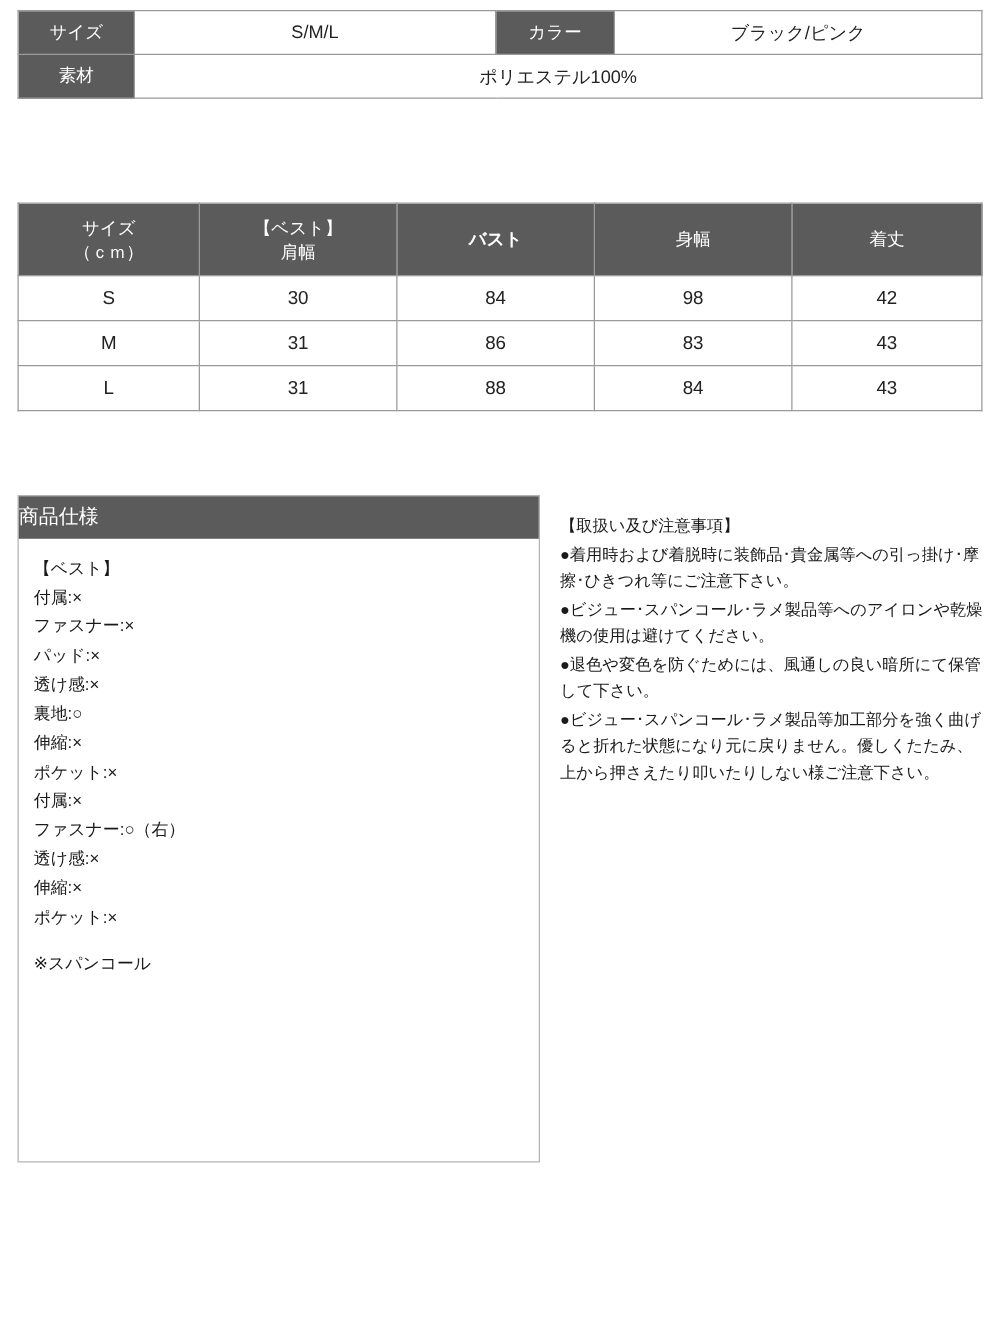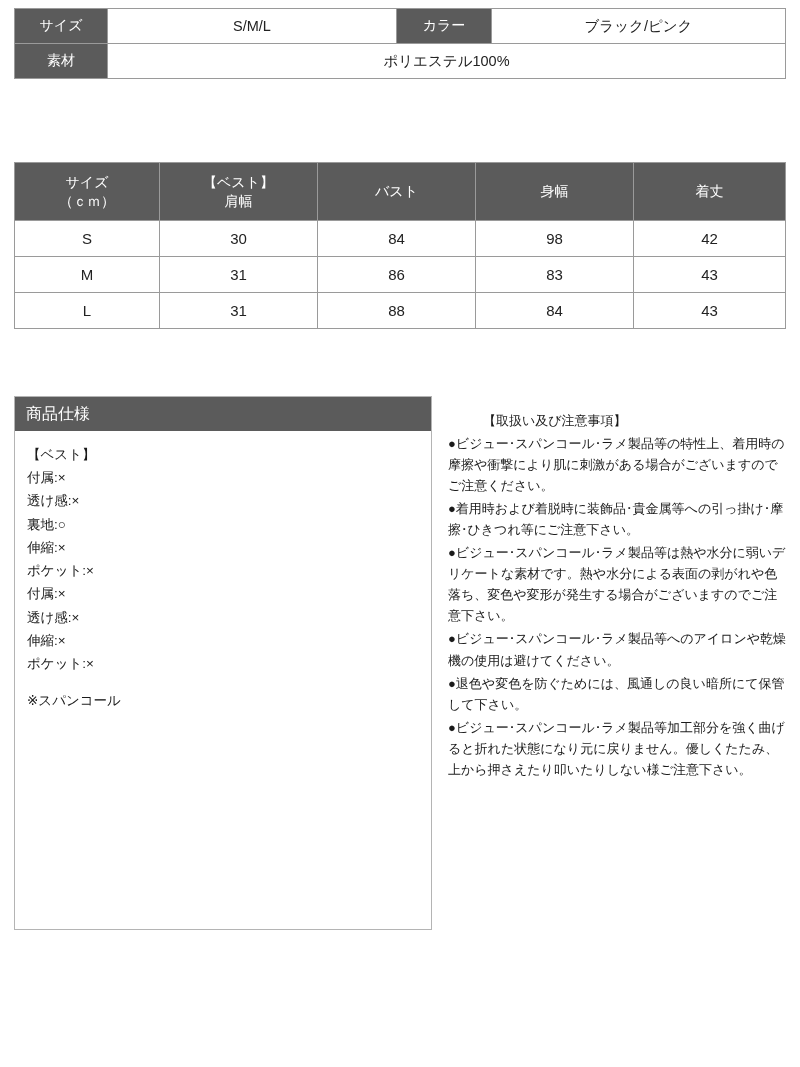--- a/index.html
+++ b/index.html
@@ -92,21 +92,21 @@
     border: 1px solid #b4b4b4;
     box-sizing: border-box;
     background: #ffffff;
   }
   .panel-left .panel-head {
     background: #5b5b5b;
     color: #ffffff;
     font-size: 16px;
     height: 34px;
     line-height: 34px;
-    padding-left: 11px;
+    padding-left: 0;
     box-sizing: border-box;
   }
   .panel-left .panel-body {
     padding: 12px 12px 0 12px;
     font-size: 13.5px;
     line-height: 1.72;
     color: #1a1a1a;
   }
   .panel-left .grp-title {
     margin-top: 0;
@@ -119,21 +119,20 @@
     position: absolute;
     left: 448px;
     top: 410px;
     width: 340px;
     font-size: 13px;
     line-height: 1.62;
     color: #1a1a1a;
   }
   .panel-right .rt-title {
     margin-bottom: 2px;
-    margin-left: 35px;
   }
   .panel-right p {
     margin: 0 0 2px 0;
     text-indent: 0;
   }
 </style>
 </head>
 <body>
 
 <div class="page">
@@ -157,21 +156,21 @@
     <thead>
       <tr>
         <th style="width:144px;">
           <span class="two-line">サイズ</span>
           <span class="two-line">（ｃｍ）</span>
         </th>
         <th style="width:157px;">
           <span class="two-line">【ベスト】</span>
           <span class="two-line">肩幅</span>
         </th>
-        <th style="width:157px;">
+        <th style="width:157px;font-weight:bold;">
           <span class="two-line">バスト</span>
         </th>
         <th style="width:157px;">
           <span class="two-line">身幅</span>
         </th>
         <th>
           <span class="two-line">着丈</span>
         </th>
       </tr>
     </thead>
@@ -198,36 +197,37 @@
         <td>43</td>
       </tr>
     </tbody>
   </table>
 
   <div class="panel-left">
     <div class="panel-head">商品仕様</div>
     <div class="panel-body">
       <div class="grp-title">【ベスト】</div>
       <div>付属:×</div>
+      <div>ファスナー:×</div>
+      <div>パッド:×</div>
       <div>透け感:×</div>
       <div>裏地:○</div>
       <div>伸縮:×</div>
       <div>ポケット:×</div>
       <div>付属:×</div>
+      <div>ファスナー:○（右）</div>
       <div>透け感:×</div>
       <div>伸縮:×</div>
       <div>ポケット:×</div>
       <div class="spacer-line"></div>
       <div>※スパンコール</div>
     </div>
   </div>
 
   <div class="panel-right">
     <div class="rt-title">【取扱い及び注意事項】</div>
-    <p>●ビジュー･スパンコール･ラメ製品等の特性上、着用時の摩擦や衝撃により肌に刺激がある場合がございますのでご注意ください。</p>
     <p>●着用時および着脱時に装飾品･貴金属等への引っ掛け･摩擦･ひきつれ等にご注意下さい。</p>
-    <p>●ビジュー･スパンコール･ラメ製品等は熱や水分に弱いデリケートな素材です。熱や水分による表面の剥がれや色落ち、変色や変形が発生する場合がございますのでご注意下さい。</p>
     <p>●ビジュー･スパンコール･ラメ製品等へのアイロンや乾燥機の使用は避けてください。</p>
     <p>●退色や変色を防ぐためには、風通しの良い暗所にて保管して下さい。</p>
     <p>●ビジュー･スパンコール･ラメ製品等加工部分を強く曲げると折れた状態になり元に戻りません。優しくたたみ、上から押さえたり叩いたりしない様ご注意下さい。</p>
   </div>
 
 </div>
 
 </body></html>

